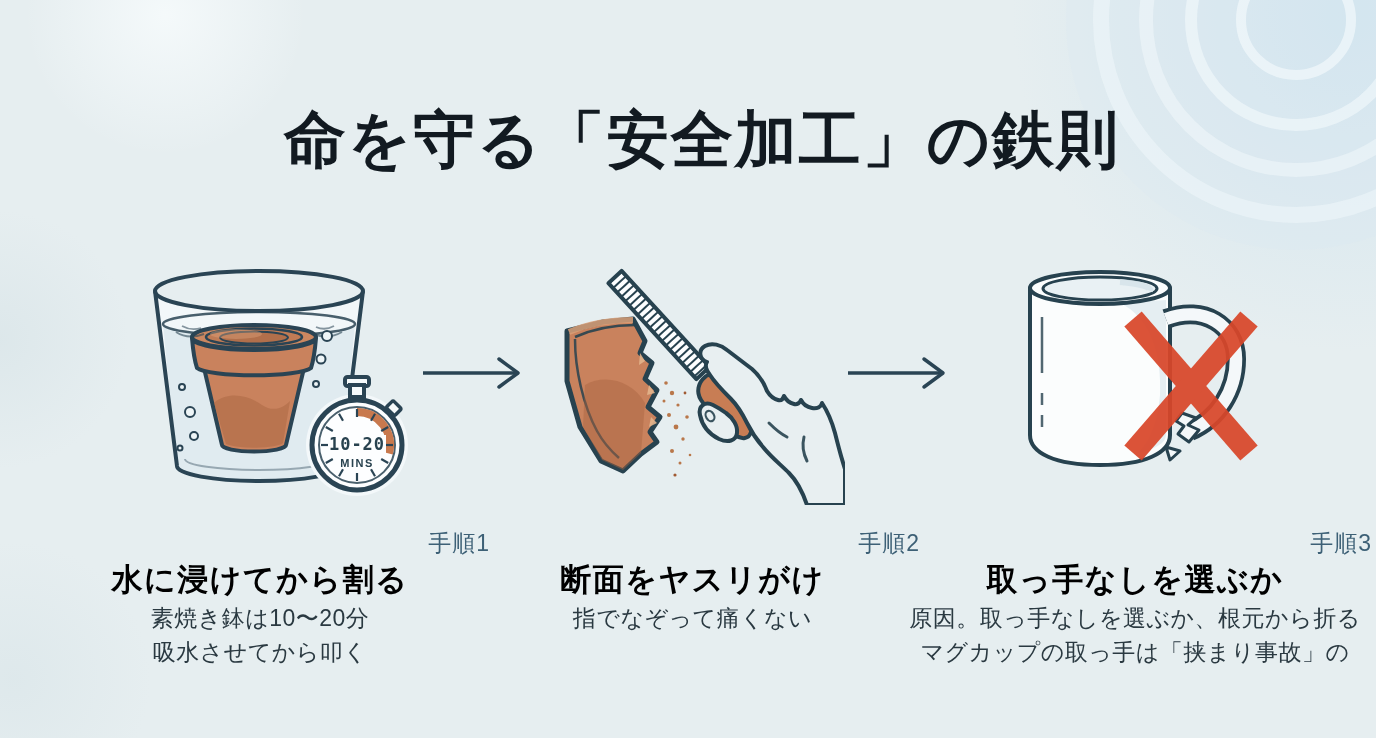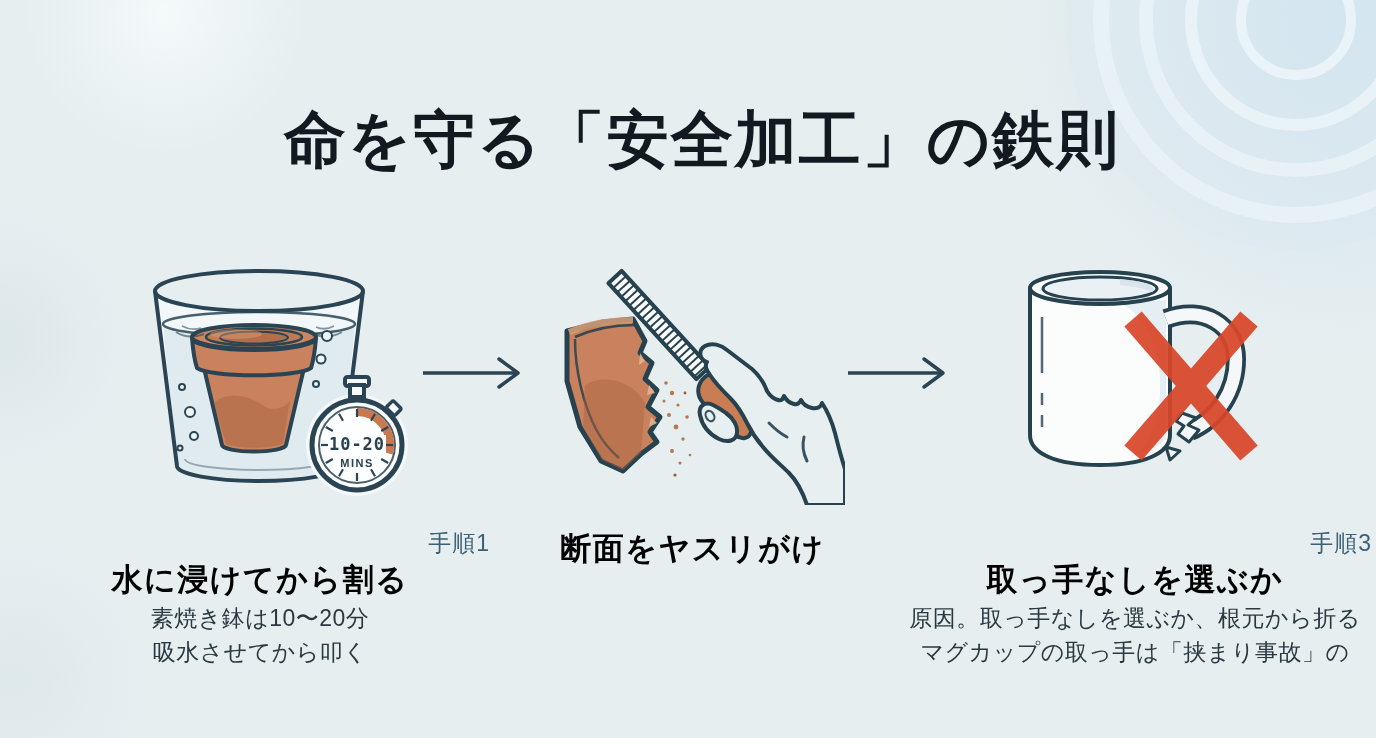--- a/index.html
+++ b/index.html
@@ -182,22 +182,24 @@
 <div class="step-text c1">
   <div class="step-label">手順1</div>
   <div class="step-heading">水に浸けてから割る</div>
   <div class="step-desc">
     <div>素焼き鉢は10〜20分</div>
     <div>吸水させてから叩く</div>
   </div>
 </div>
 
 <div class="step-text c2">
+  <div class="step-label">手順2</div>
   <div class="step-heading">断面をヤスリがけ</div>
   <div class="step-desc">
+    <div>指でなぞって痛くない</div>
   </div>
 </div>
 
 <div class="step-text c3">
   <div class="step-label">手順3</div>
   <div class="step-heading">取っ手なしを選ぶか</div>
   <div class="step-desc">
     <div>原因。取っ手なしを選ぶか、根元から折る</div>
     <div>マグカップの取っ手は「挟まり事故」の</div>
   </div>

